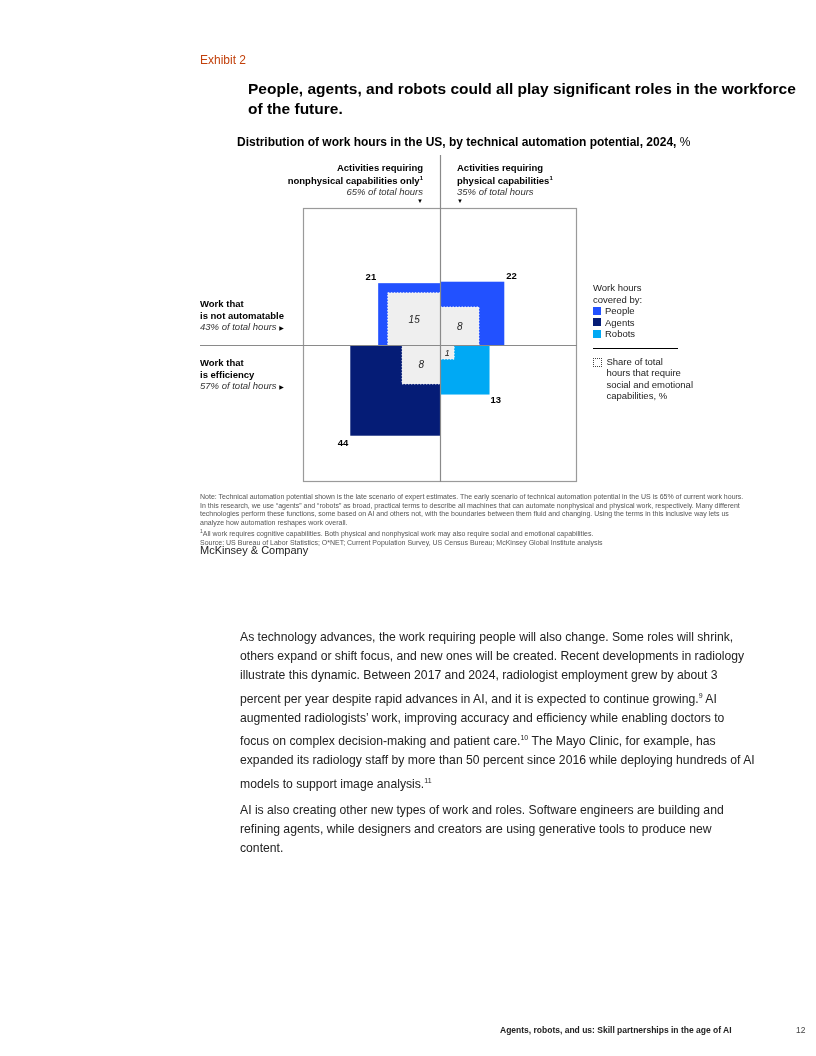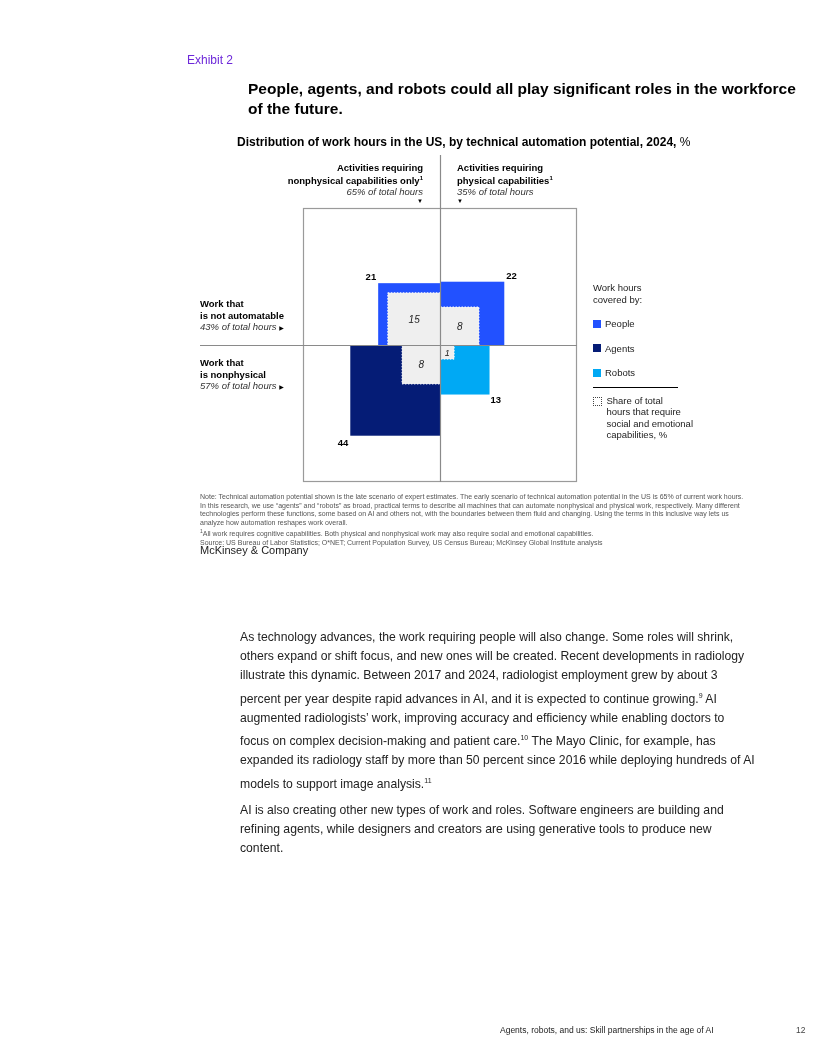--- a/index.html
+++ b/index.html
@@ -1,46 +1,46 @@
 <!DOCTYPE html>
 <html><head>
 <meta charset="utf-8">
 <style>
   html, body { margin: 0; padding: 0; background: #ffffff; }
   body { width: 816px; height: 1056px; position: relative; overflow: hidden;
          font-family: "Liberation Sans", sans-serif; color: #000; }
   .abs { position: absolute; }
-  .exhibit-label { left: 187px; top: 53px; font-size: 12px; color: #6d28d9; }
+  .exhibit-label { left: 200px; top: 53px; font-size: 12px; color: #c2410c; }
   .exhibit-title { left: 200px; top: 79px; width: 560px; font-size: 15.5px; font-weight: bold; line-height: 20px; margin-left: 48px; }
   .chart-subtitle { left: 200px; top: 135px; font-size: 12px; font-weight: bold; padding-left: 37px; }
   .chart-subtitle .unit { font-weight: normal; }
   .col-head { font-size: 9.5px; line-height: 11px; }
   .col-head .b { font-weight: bold; display: block; }
   .col-head .i { font-style: italic; display: block; color: #333; }
   .col-head .arrow { display: block; font-size: 6px; line-height: 8px; color: #000; }
   .col-left { left: 263px; top: 162px; width: 160px; text-align: right; }
   .col-right { left: 457px; top: 162px; width: 160px; text-align: left; }
   .row-head { font-size: 9.5px; line-height: 11.5px; left: 200px; width: 100px; }
   .row-head .b { font-weight: bold; display: block; }
   .row-head .i { font-style: italic; color: #333; }
   .row-top { top: 298px; }
   .row-bottom { top: 357px; }
   .legend { left: 593px; top: 282px; width: 100px; font-size: 9.5px; line-height: 11.5px; color: #222; }
-  .legend-item { display: flex; align-items: center; margin-top: 13px; }
+  .legend-item { display: flex; align-items: center; margin-top: 0; }
   .swatch { width: 8px; height: 8px; margin-right: 4px; display: inline-block; }
   .legend-rule { width: 85px; height: 1px; background: #000; margin: 8px 0 7px 0; }
   .dotted-swatch { width: 7px; height: 7px; border: 1px dotted #444; margin-right: 4px; flex: none; margin-top: 2px; }
   .legend-social { display: flex; align-items: flex-start; justify-content: space-between; }
   .notes { left: 200px; top: 493px; width: 545px; font-size: 7px; line-height: 8.6px; color: #555; }
   .notes p { margin: 0; }
   .brand { left: 200px; top: 544px; font-size: 11px; color: #222; }
   .body-text { left: 240px; top: 628px; width: 515px; font-size: 12.2px; line-height: 19.2px; color: #222; }
   .body-text p { margin: 0 0 7px 0; }
   .body-text sup { font-size: 7px; }
-  .footer-title { left: 500px; top: 1025px; font-size: 8.5px; font-weight: normal; color: #222; }
+  .footer-title { left: 500px; top: 1025px; font-size: 8.5px; font-weight: bold; color: #222; }
   .footer-page { left: 796px; top: 1025px; font-size: 8.5px; color: #444; }
   svg text { font-family: "Liberation Sans", sans-serif; }
 </style>
 </head>
 <body>
 
 <div class="abs exhibit-label">Exhibit 2</div>
 <div class="abs exhibit-title">People, agents, and robots could all play significant roles in the workforce of the future.</div>
 <div class="abs chart-subtitle"><span>Distribution of work hours in the US, by technical automation potential, 2024,</span><span class="unit"> %</span></div>
 
@@ -57,21 +57,21 @@
   <span class="arrow">▼</span>
 </div>
 
 <div class="abs row-head row-top">
   <span class="b">Work that</span>
   <span class="b">is not automatable</span>
   <span class="i">43% of total hours</span> <span style="font-size:6px">▶</span>
 </div>
 <div class="abs row-head row-bottom">
   <span class="b">Work that</span>
-  <span class="b">is nonphysical</span>
+  <span class="b">is efficiency</span>
   <span class="i">57% of total hours</span> <span style="font-size:6px">▶</span>
 </div>
 
 <svg class="abs" style="left:0;top:0" width="816" height="600">
   <rect x="303.5" y="208.5" width="273" height="273" fill="none" stroke="#9a9a9a" stroke-width="1.2"></rect>
   <g id="squares">
       <rect x="378.1769705486006" y="283.1769705486006" width="62.32302945139942" height="62.32302945139942" fill="#2251ff"></rect>
       <rect x="387.8274264915791" y="292.8274264915791" width="52.67257350842087" height="52.67257350842087" fill="#efefef" stroke="#ffffff" stroke-width="1" stroke-dasharray="1.5,1.5"></rect>
       <rect x="440.5" y="281.71034566640134" width="63.78965433359864" height="63.78965433359864" fill="#2251ff"></rect>
       <rect x="440.5" y="307.03339110345183" width="38.46660889654819" height="38.46660889654819" fill="#efefef" stroke="#ffffff" stroke-width="1" stroke-dasharray="1.5,1.5"></rect>

